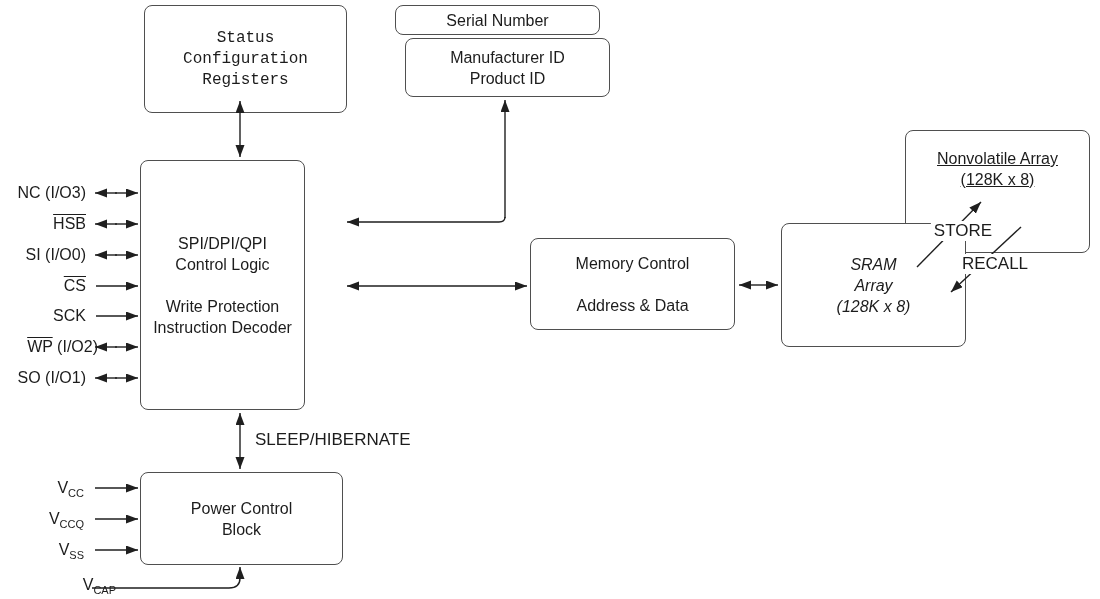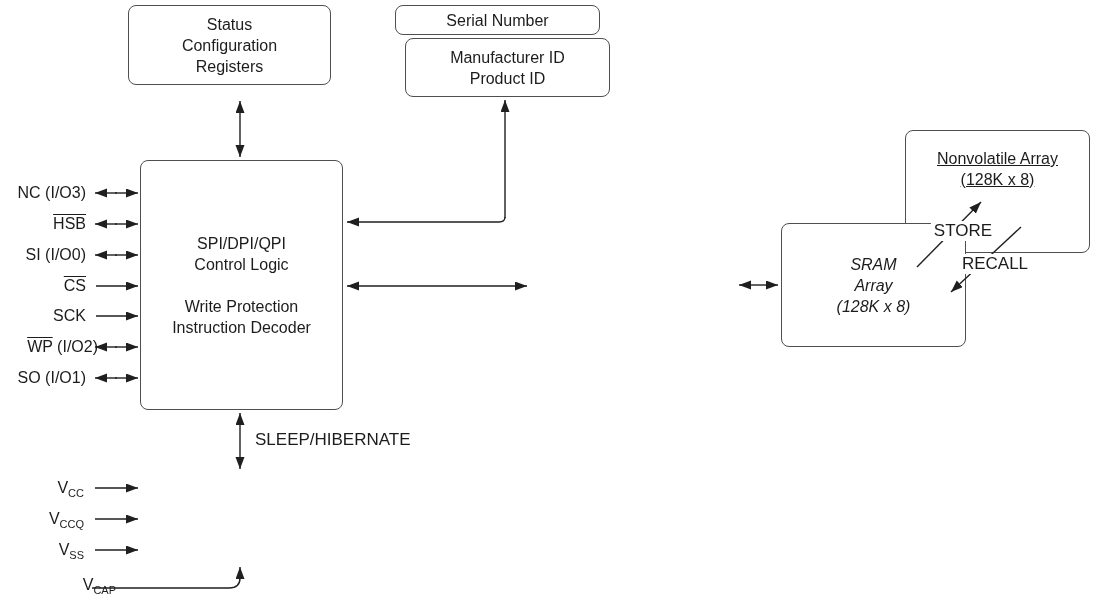--- a/index.html
+++ b/index.html
@@ -34,55 +34,64 @@
   }
   .center-anchor { transform:translate(-50%,-50%);margin-left:12px; }
   .left-anchor { transform:translateY(-50%); }
   .z1 { z-index:1; } .z2 { z-index:2; }
 </style>
 </head>
 <body>
 
 <div class="stage">
 
-  <div class="box z2" style="left:128px; top:5px; width:203px; height:80px;">
+  <div class="box z2" style="left:144px; top:5px; width:203px; height:108px;font-family:Liberation Mono, monospace;">
     <span class="lbl">Status
 Configuration
 Registers</span>
   </div>
 
   <div class="box z2" style="left:395px; top:5px; width:205px; height:30px;">
     <span class="lbl">Serial Number</span>
   </div>
 
   <div class="box z2" style="left:405px; top:38px; width:205px; height:59px;">
     <span class="lbl">Manufacturer ID
 Product ID</span>
   </div>
 
-  <div class="box z2" style="left:140px; top:160px; width:203px; height:250px;">
+  <div class="box z2" style="left:140px; top:160px; width:165px; height:250px;">
     <span class="lbl">SPI/DPI/QPI
 Control Logic
 
 Write Protection
 Instruction Decoder</span>
   </div>
 
+  <div class="box z2" style="left:530px; top:238px; width:205px; height:92px;">
+    <span class="lbl">Memory Control
+
+Address &amp; Data</span>
+  </div>
 
   <div class="box z1 top-align" style="left:905px; top:130px; width:185px; height:123px;text-decoration:underline;">
     <span class="lbl">Nonvolatile Array
 (128K x 8)</span>
   </div>
 
   <div class="box z2" style="left:781px; top:223px; width:185px; height:124px;font-style:italic;">
     <span class="lbl">SRAM
 Array
 (128K x 8)</span>
   </div>
 
+  <div class="box z2" style="left:140px; top:472px; width:203px; height:93px;">
+    <span class="lbl">Power Control
+Block</span>
+  </div>
 
   <svg class="overlay" width="1100" height="599" viewBox="0 0 1100 599">
     <defs>
       <marker id="ah" markerUnits="userSpaceOnUse" markerWidth="13" markerHeight="10" refX="12" refY="4.5" orient="auto">
         <path d="M0,0 L12,4.5 L0,9 Z" fill="#1f1f1f"></path>
       </marker>
     </defs>
     <g stroke="#1f1f1f" stroke-width="1.4" fill="none">
 
       <g>

